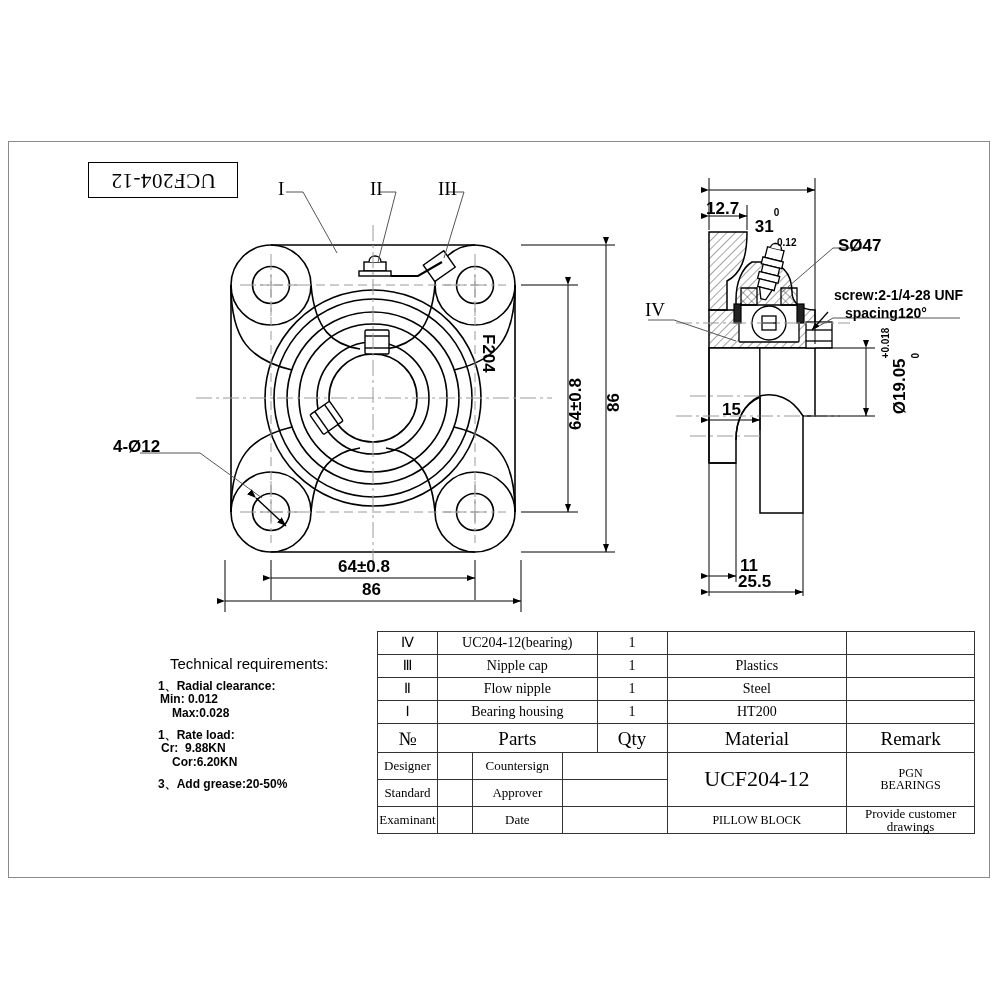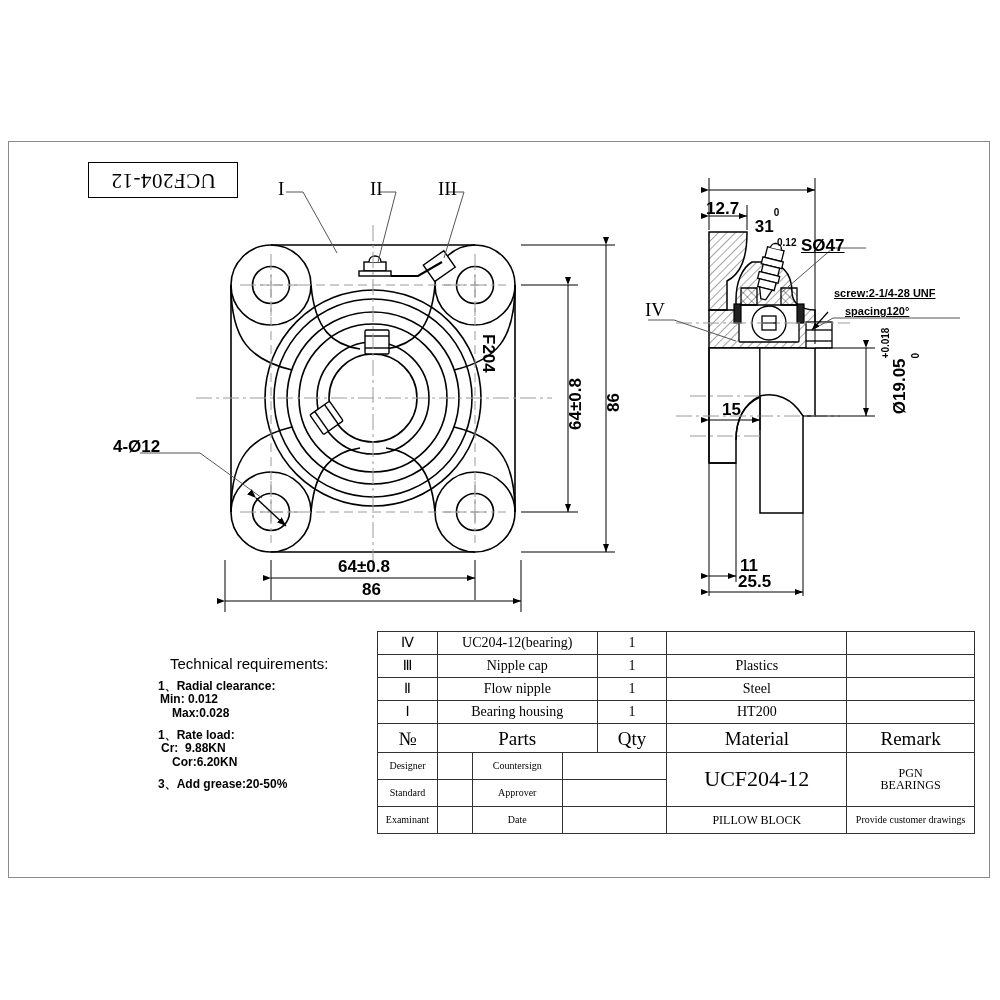--- a/index.html
+++ b/index.html
@@ -12,36 +12,36 @@
   .txt{position:absolute;white-space:pre;}
   
   .titlelabel{left:88px;top:162px;width:150px;height:36px;border:1.5px solid #000;
     box-sizing:border-box;display:flex;align-items:center;justify-content:center;}
   .titlelabel span{transform:rotate(180deg);font-size:21px;letter-spacing:.5px;
     font-family:"Liberation Serif",serif;}
   
   .roman{font-family:"Liberation Serif",serif;font-size:19px;}
   
   .dim{font-size:17px;font-weight:bold;font-family:"Liberation Sans",sans-serif;}
-  .note{font-size:11px;font-weight:bold;text-decoration:underline;}
+  .note{font-size:14px;font-weight:bold;}
   .vert{transform-origin:0 0;}
   
   .tr-title{font-size:15px;font-weight:normal;left:137px;top:655px;margin-left:33px;}
   .tr-line{font-size:12px;font-weight:bold;}
   
   .ptable{position:absolute;left:377px;top:631px;width:598px;height:203px;
           border-collapse:collapse;}
   .ptable td{border:1px solid #333;text-align:center;font-family:"Liberation Serif",serif;
              padding:0;line-height:1;}
   .r-part{height:23px;font-size:14px;}
   .r-hdr{height:28px;font-size:19px;}
   .r-sig{height:27px;font-size:11px;}
   .big{font-size:22px;}
   .med{font-size:12px;}
-  .sm{font-size:10px;}
+  .sm{font-size:13px;}
 </style>
 </head>
 <body>
 
 <div id="sheet">
 
   <div class="frame"></div>
 
   <svg viewBox="0 0 1000 1000">
     <defs>
@@ -309,21 +309,21 @@
     <span class="dim">31</span><span style="display:inline-block;vertical-align:middle;line-height:1;font-size:10px;font-weight:bold;text-align:left;">
       <span style="display:block;">0</span>
       <span style="display:block;">-0.12</span>
     </span>
   </div>
   <div class="txt dim" style="left:706px;top:199px;">12.7</div>
   <div class="txt dim" style="left:722px;top:400px;">15</div>
   <div class="txt dim" style="left:740px;top:556px;">11</div>
   <div class="txt dim" style="left:738px;top:572px;">25.5</div>
 
-  <div class="txt dim" style="left:801px;top:236px;text-decoration:underline;">SØ47</div>
+  <div class="txt dim" style="left:838px;top:236px;">SØ47</div>
   <div class="txt note" style="left:834px;top:287px;">screw:2-1/4-28 UNF</div>
   <div class="txt note" style="left:845px;top:305px;">spacing120°</div>
 
   <div class="txt" style="left:843px;top:432px;transform:rotate(-90deg);transform-origin:0 0;">
     <span class="dim">Ø19.05</span><span style="display:inline-block;vertical-align:middle;line-height:1;font-size:10px;font-weight:bold;text-align:left;">
       <span style="display:block;">+0.018</span>
       <span style="display:block;">0</span>
     </span>
   </div>
 

